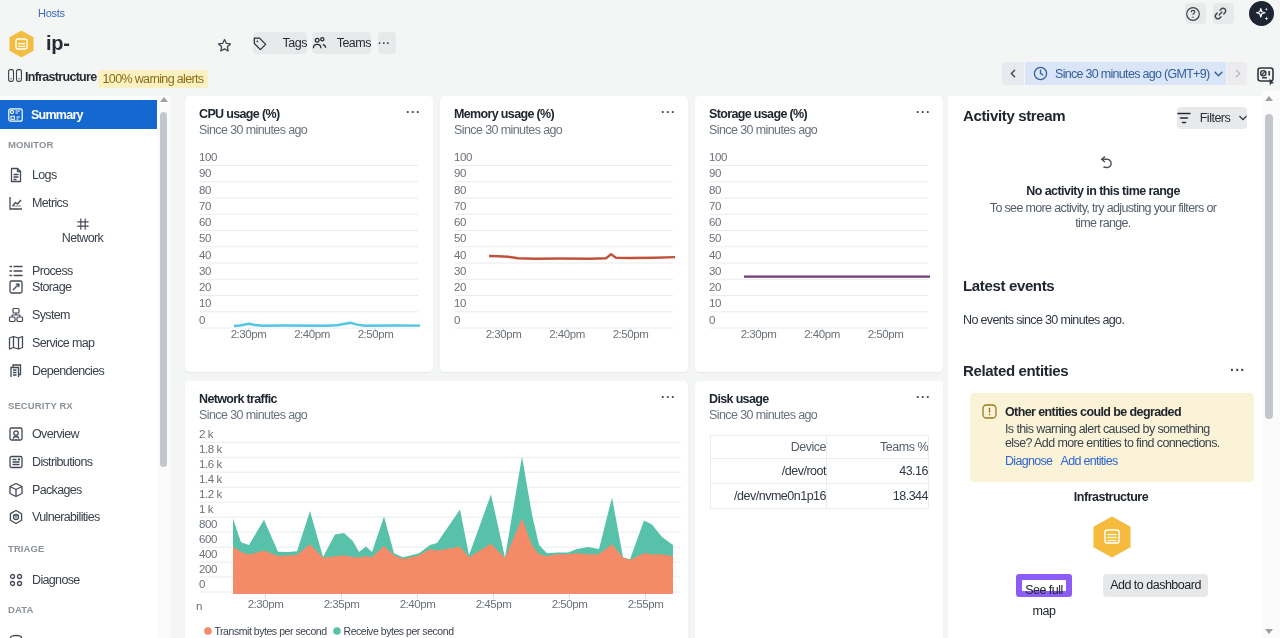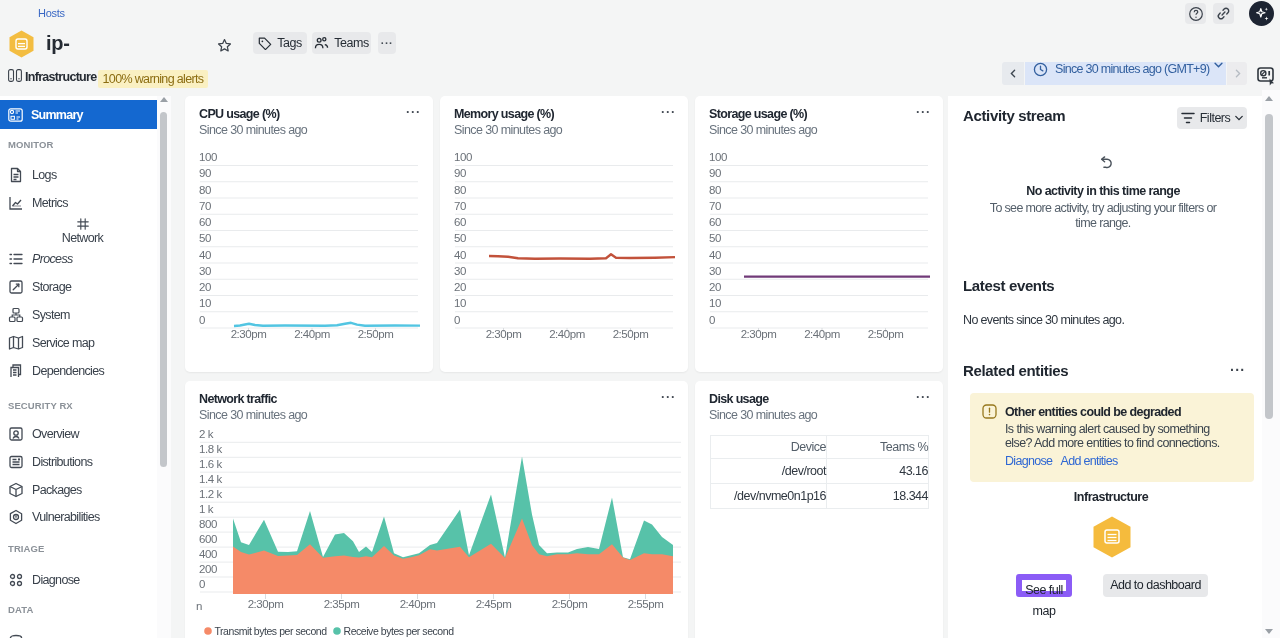--- a/index.html
+++ b/index.html
@@ -5,21 +5,21 @@
 * { margin:0; padding:0; box-sizing:border-box; }
 html,body { width:1280px; height:638px; overflow:hidden; }
 body { font-family:"Liberation Sans", sans-serif; background:#f4f5f5; position:relative; color:#222831; font-size:12.5px; letter-spacing:-0.6px; }
 .h2 { position:absolute; font-size:15px; font-weight:bold; letter-spacing:-0.35px; color:#202730; }
 svg text { letter-spacing:-0.45px; }
 .abs { position:absolute; }
 .card { position:absolute; background:#fff; border-radius:5px; box-shadow:0 1px 2px rgba(0,0,0,0.06); }
 .ctitle { position:absolute; left:14px; top:11px; font-size:12.5px; letter-spacing:-0.65px; font-weight:bold; color:#202731; }
 .csub { position:absolute; left:14px; top:27px; font-size:12.5px; letter-spacing:-0.6px; color:#68727d; }
 .cdots { position:absolute; right:12px; top:9px; font-size:12.5px; letter-spacing:0.8px; color:#444b54; font-weight:bold; }
-.btn { position:absolute; background:#e8e9eb; border-radius:4px; display:flex; align-items:center; justify-content:center; font-size:12.5px; letter-spacing:-0.5px; color:#262d35; gap:5px; }
+.btn { position:absolute; background:#e8e9eb; border-radius:4px; display:flex; align-items:center; justify-content:space-between; font-size:12.5px; letter-spacing:-0.5px; color:#262d35; gap:5px; }
 svg { display:block; }
 .sideitem { position:absolute; left:0; width:157px; height:28px; display:flex; align-items:center; }
 .sideitem .ic { width:16px; height:16px; margin-left:8px; }
 .sideitem .tx { margin-left:8px; font-size:12.5px; letter-spacing:-0.65px; color:#39414b; }
 .sidelabel { position:absolute; left:8px; font-size:9.5px; font-weight:bold; color:#8b9198; letter-spacing:0.1px; }
 </style>
 </head>
 <body>
 
 <div class="abs" style="left:8px; top:7px; font-size:11px; letter-spacing:-0.3px; color:#3a68c4;padding-left:30px;">Hosts</div>
@@ -85,21 +85,21 @@
   <circle cx="11" cy="9.7" r="0.7" fill="#3c434c" stroke="none"></circle>
 </svg>
 <div class="abs" style="left:25px; top:70px; font-size:12.5px; letter-spacing:-0.7px; font-weight:bold; color:#262c34;">Infrastructure</div>
 <div class="abs" style="left:98px; top:70px; width:110px; height:18px; background:#faf0c2; border-radius:2px; text-align:center; font-size:12.5px; letter-spacing:-0.65px; color:#8c6d12; line-height:18px;">100% warning alerts</div>
 
 <div class="abs" style="left:1002px; top:62px; width:22px; height:23px; background:#e7eaee; border-radius:3px 0 0 3px;">
   <svg class="abs" style="left:7px; top:7px;" width="8" height="9" viewBox="0 0 10 11" fill="none" stroke="#3e4750" stroke-width="1.7" stroke-linecap="round">
       <path d="M7 1.5L3 5.5l4 4"></path>
     </svg>
 </div>
-<div class="abs" style="left:1025px; top:62px; width:201px; height:23px; background:#dbe5f8; border-radius:0; display:flex; ">
+<div class="abs" style="left:1025px; top:62px; width:201px; height:23px; background:#dbe5f8; border-radius:0; display:flex; align-items:center;">
   <svg style="margin-left:8px;" width="15" height="15" viewBox="0 0 16 16" fill="none" stroke="#33609f" stroke-width="1.4">
       <circle cx="8" cy="8" r="6.5"></circle>
       <path d="M8 4.5V8l2.5 1.5" stroke-linecap="round"></path>
     </svg>
   <span style="margin-left:7px; font-size:12.5px; letter-spacing:-0.7px; color:#33609f; white-space:nowrap;">Since 30 minutes ago (GMT+9)</span>
   <svg style="margin-left:5px;" width="9" height="6" viewBox="0 0 10 7" fill="none" stroke="#33609f" stroke-width="1.7" stroke-linecap="round">
       <path d="M1 1.5l4 4 4-4"></path>
     </svg>
 </div>
 <div class="abs" style="left:1227px; top:62px; width:20px; height:23px; background:#ececee; border-radius:0 3px 3px 0;">
@@ -147,21 +147,21 @@
     </svg>
   <span class="tx">Metrics</span>
 </div>
 <div class="sideitem" style="top:217px;flex-direction:column;">
   <svg class="ic" viewBox="0 0 16 16" fill="none" stroke="#434a54" stroke-width="1.3">
       <path d="M5.5 2v12M10.5 2v12M2 5.5h12M2 10.5h12" stroke-linecap="round"></path>
       <path d="M3.5 2h-1a.5.5 0 00.5.5zM13.5 2h1M2 13.5v1M14 13.5v1" opacity="0"></path>
     </svg>
   <span class="tx">Network</span>
 </div>
-<div class="sideitem" style="top:245px;font-style:italic;">
+<div class="sideitem" style="top:257px;">
   <svg class="ic" viewBox="0 0 16 16" fill="none" stroke="#434a54" stroke-width="1.3">
       <path d="M2 3.5h1.5M2 8h1.5M2 12.5h1.5M6 3.5h8M6 8h8M6 12.5h8" stroke-linecap="round"></path>
     </svg>
   <span class="tx">Process</span>
 </div>
 <div class="sideitem" style="top:273px;">
   <svg class="ic" viewBox="0 0 16 16" fill="none" stroke="#434a54" stroke-width="1.3">
       <rect x="2" y="2" width="12" height="12" rx="1.5"></rect>
       <path d="M10.8 5.2L5.2 10.8" stroke-linecap="round"></path>
       <path d="M10.8 8.2v-3h-3" stroke-linejoin="round"></path>

